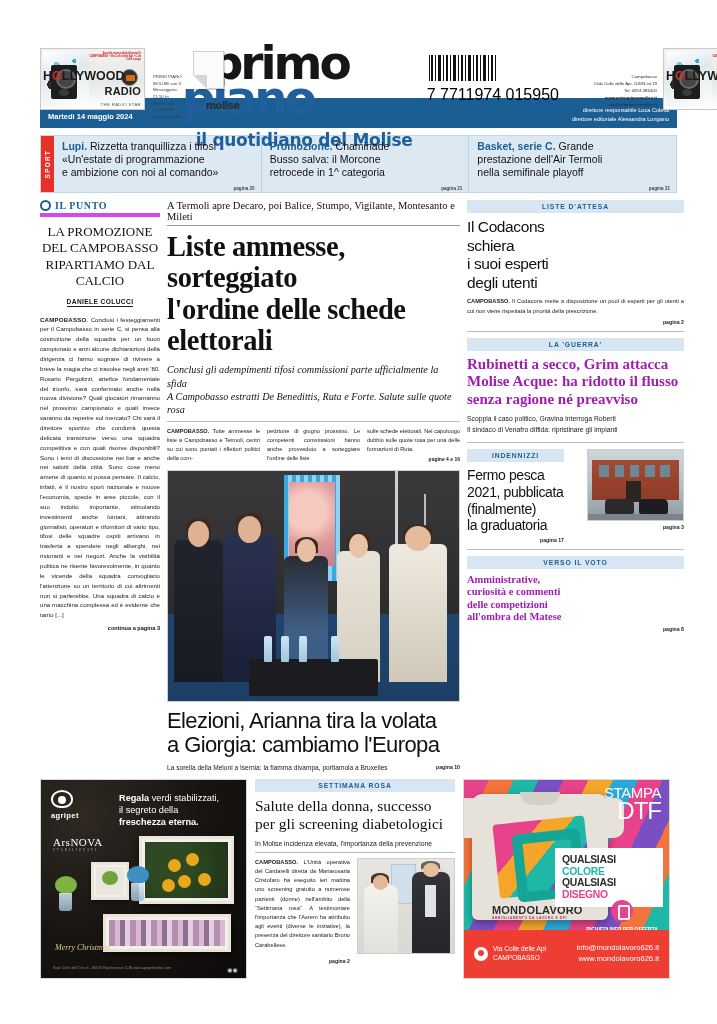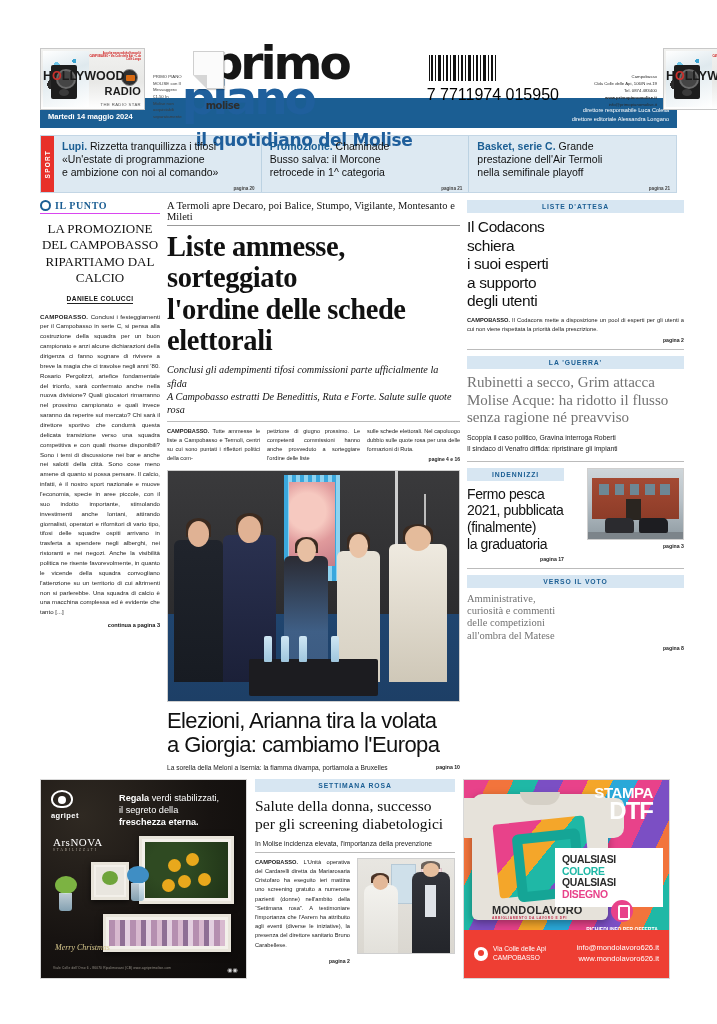--- a/index.html
+++ b/index.html
@@ -95,21 +95,21 @@
   .sport-item .st b { color:#1b5e93; }
   .sport-item .pg { position:absolute; right:6px; bottom:1px; font-size:4.6px; font-weight:bold; color:#444; }
 
   
   .content { margin: 7px 40px 0 40px; display:flex; gap:7px; }
   .col-left { width:120px; flex:0 0 120px; }
   .col-mid  { width:293px; flex:0 0 293px; }
   .col-right{ width:217px; flex:0 0 217px; }
 
   
-  .ilpunto-head { display:flex; align-items:center; gap:4px; border-bottom:1px solid #d946ef; padding-bottom:2px; }
+  .ilpunto-head { display:flex; align-items:center; gap:4px; border-bottom:4px solid #d946ef; padding-bottom:2px; }
   .ilpunto-head .dot {
     width:11px; height:11px; border-radius:50%; background:#1b5e93; position:relative; flex:0 0 auto;
   }
   .ilpunto-head .dot:after{content:"";position:absolute;left:2px;top:2px;width:7px;height:7px;border-radius:50%;background:#fff;}
   .ilpunto-head .txt { font-size:10px; font-weight:bold; color:#1b5e93; letter-spacing:.6px; font-family:"Liberation Serif", serif;}
   .punto-title {
     font-family:"Liberation Serif", serif; font-size:13px; line-height:1.26; text-align:center;
     margin-top:7px; color:#111;
   }
   .punto-author {
@@ -181,21 +181,21 @@
   
   .secbar {
     background:#d7e6f2; color:#1b5e93; font-weight:bold; font-size:6.8px; letter-spacing:.9px;
     text-align:center; padding:3px 0; margin-bottom:5px;
   }
   .r-title-sans {
     font-family:"Liberation Sans", sans-serif; font-size:15.5px; line-height:1.2; color:#111;
     letter-spacing:-.4px;
   }
   .r-title-serif {
-    font-family:"Liberation Serif", serif; font-size:15px; line-height:1.17; color:#737373;
+    font-family:"Liberation Serif", serif; font-size:15px; line-height:1.17; color:#a21caf;font-weight:bold;
   }
   .r-body { font-size:5.7px; line-height:1.6; text-align:justify; color:#1a1a1a; margin-top:5px; }
   .r-body .lead { font-weight:bold; }
   .pgref { font-weight:bold; font-size:5.2px; text-align:right; margin-top:3px; color:#222; }
   .hrule { border-top:1px solid #bbb; margin:6px 0; }
 
   .guerra-sub { font-size:6.8px; line-height:1.6; color:#1a1a1a; margin-top:6px; }
 
   .two-sub { display:flex; gap:23px; }
   .two-sub > div { flex:1; }
@@ -264,21 +264,21 @@
   }
   .mondo .shirt:before{content:"";position:absolute;left:-16px;top:4px;width:24px;height:40px;background:#e6e2da;border-radius:8px 0 0 10px;}
   .mondo .shirt:after {content:"";position:absolute;right:-16px;top:4px;width:24px;height:40px;background:#e6e2da;border-radius:0 8px 10px 0;}
   .mondo .collar{position:absolute;left:48px;top:-2px;width:40px;height:13px;background:#d5d0c6;border-radius:0 0 20px 20px;}
   .mondo .art { position:absolute; left:24px; top:26px; width:92px; height:74px;
     background:linear-gradient(135deg,#e8428a 0 30%,#f4a62a 30% 50%,#1fb8a6 50% 72%,#7b4fc4 72% 100%);
     transform:rotate(-6deg); border-radius:4px;}
   .mondo .art:after{content:"";position:absolute;left:18px;top:12px;width:48px;height:48px;border:10px solid #15a596;border-radius:6px;}
   .mondo .ml { position:absolute; left:20px; top:110px; color:#2b2b2b; font-size:11px; font-weight:bold; letter-spacing:.2px;}
   .mondo .ml small { display:block; font-size:3.3px; color:#c0304f; letter-spacing:.6px; font-weight:bold;}
-  .mondo .stampa { position:absolute; right:16px; top:6px; text-align:right; color:#fff; font-weight:bold; line-height:.95;}
+  .mondo .stampa { position:absolute; right:8px; top:6px; text-align:right; color:#fff; font-weight:normal; line-height:.95;}
   .mondo .stampa .s1{font-size:15px; letter-spacing:-.4px;}
   .mondo .stampa .s2{font-size:24px; letter-spacing:-1px;}
   .mondo .qbox { position:absolute; right:6px; top:68px; width:108px; background:#fff; padding:6px 7px; line-height:1.12; }
   .mondo .qbox div { font-size:10.4px; font-weight:bold; letter-spacing:-.3px; }
   .mondo .q1,.mondo .q3 { color:#2b2b2b; }
   .mondo .q2 { color:#1fb8a6; }
   .mondo .q4 { color:#e8428a; }
   .mondo .badge { position:absolute; right:36px; bottom:56px; width:22px; height:22px; border-radius:50%; background:#e8428a; }
   .mondo .badge:after{content:"";position:absolute;left:7px;top:5px;width:8px;height:11px;border:2px solid #fff;border-radius:2px;}
   .mondo .badge-t { position:absolute; right:10px; bottom:40px; color:#fff; font-size:5px; font-weight:bold; text-align:center; width:74px; line-height:1.25;}
@@ -506,21 +506,20 @@
       </div>
     </div>
 
     <div class="col-right">
 
       <div class="secbar">LISTE D'ATTESA</div>
       <div class="r-title-sans">
         <div>Il Codacons</div>
         <div>schiera</div>
         <div>i suoi esperti</div>
-        <div>a supporto</div>
         <div>degli utenti</div>
       </div>
       <div class="r-body">
         <span class="lead">CAMPOBASSO.</span><span> Il Codacons mette a disposizione un pool di esperti per gli utenti a cui non viene rispettata la priorità della prescrizione.</span>
       </div>
       <div class="pgref">pagina 2</div>
 
       <div class="hrule"></div>
 
       <div class="secbar">LA 'GUERRA'</div>

